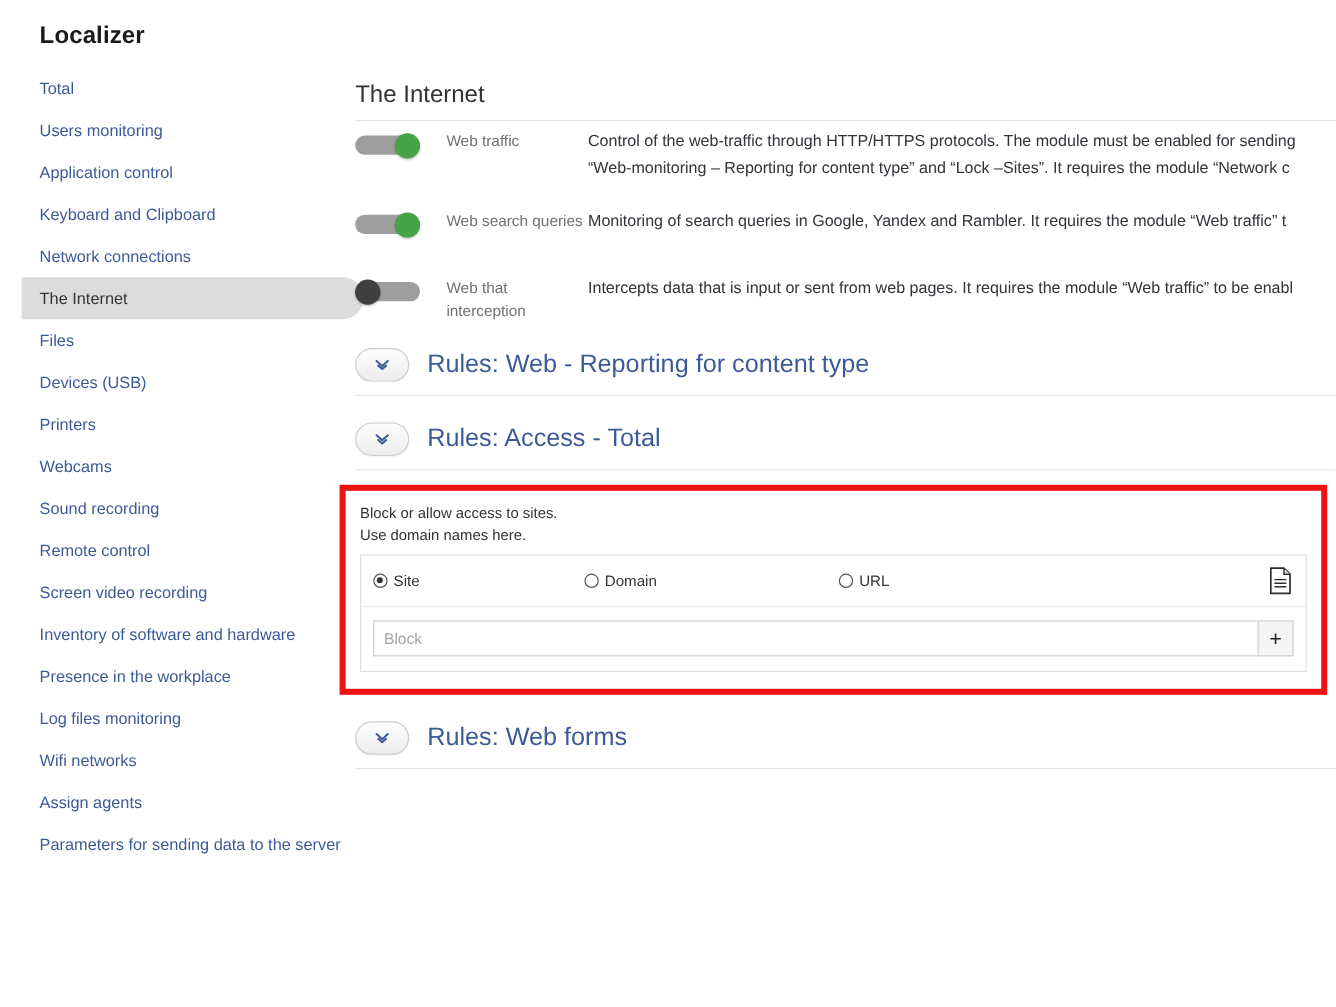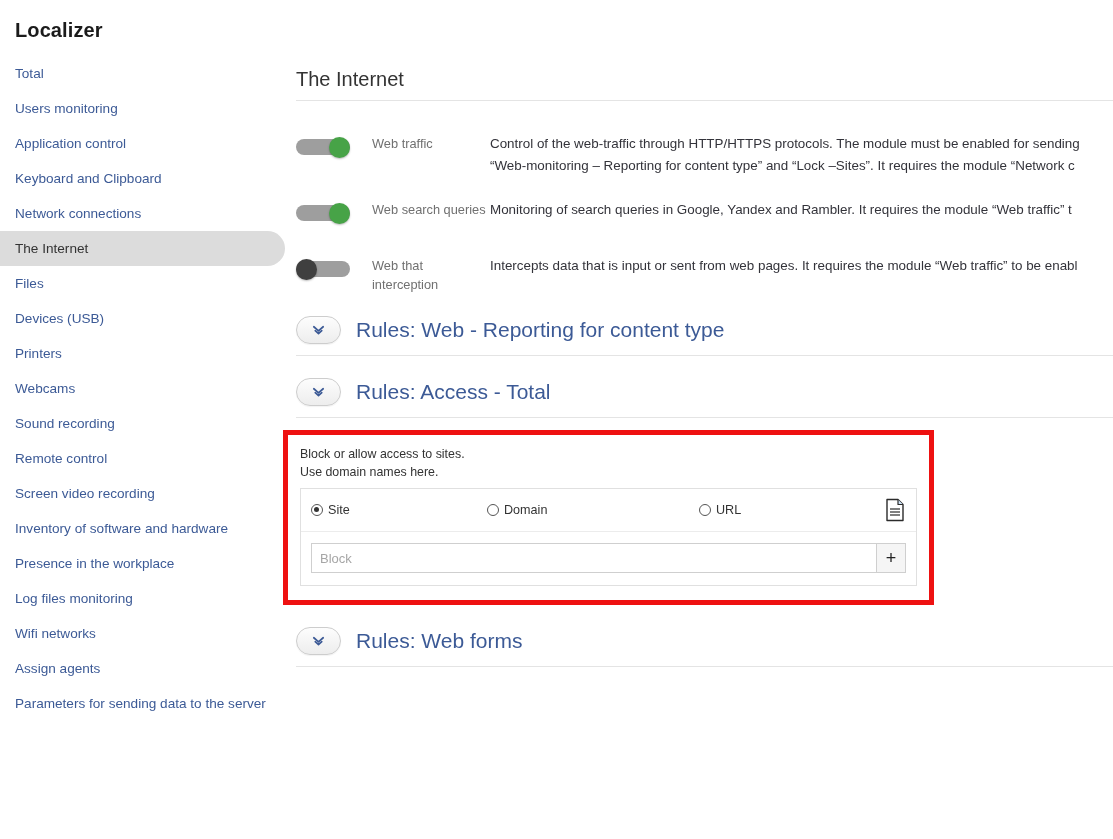--- a/index.html
+++ b/index.html
@@ -8,21 +8,21 @@
     margin: 0; padding: 0;
     width: 1113px; height: 839px;
     background: #ffffff;
     font-family: "Liberation Sans", sans-serif;
     overflow: hidden;
   }
   .page { position: relative; width: 1113px; height: 839px; overflow: hidden; }
 
   
   .sidebar {
-    position: absolute; left: 0; top: 0;
+    position: absolute; left: 18px; top: 0;
     width: 290px; height: 839px;
     padding-top: 10px;
   }
   .brand {
     font-size: 20px; font-weight: bold; color: #1b1b1b;
     padding: 6px 0 0 15px; letter-spacing: .1px;
     line-height: 28px;
   }
   .nav { margin-top: 12px; }
   .nav-item {
@@ -55,21 +55,21 @@
     padding: 66px 0 0 6px;
     line-height: 26px;
   }
   .title-rule {
     margin: 8px 0 0 6px;
     border-top: 1px solid #e4e4e4;
     width: 817px;
   }
 
   
-  .toggle-list { margin-top: 32px; }
+  .toggle-list { margin-top: 6px; }
   .toggle-row {
     display: flex;
     align-items: flex-start;
     padding: 0 0 0 6px;
     margin-bottom: 22px;
     min-height: 34px;
   }
   .switch {
     position: relative;
     width: 54px; height: 20px;
@@ -136,21 +136,21 @@
   }
   .section-rule {
     margin: 11px 0 0 6px;
     border-top: 1px solid #e4e4e4;
     width: 817px;
   }
 
   
   .hl-panel {
     margin: 12px 0 16px -7px;
-    width: 651px;
+    width: 823px;
     border: 5px solid #ee1111;
     background: #ffffff;
     padding: 10px 12px 14px 12px;
   }
   .hl-help {
     font-size: 12.4px;
     color: #333333;
     line-height: 18px;
   }
   .rules-box {

